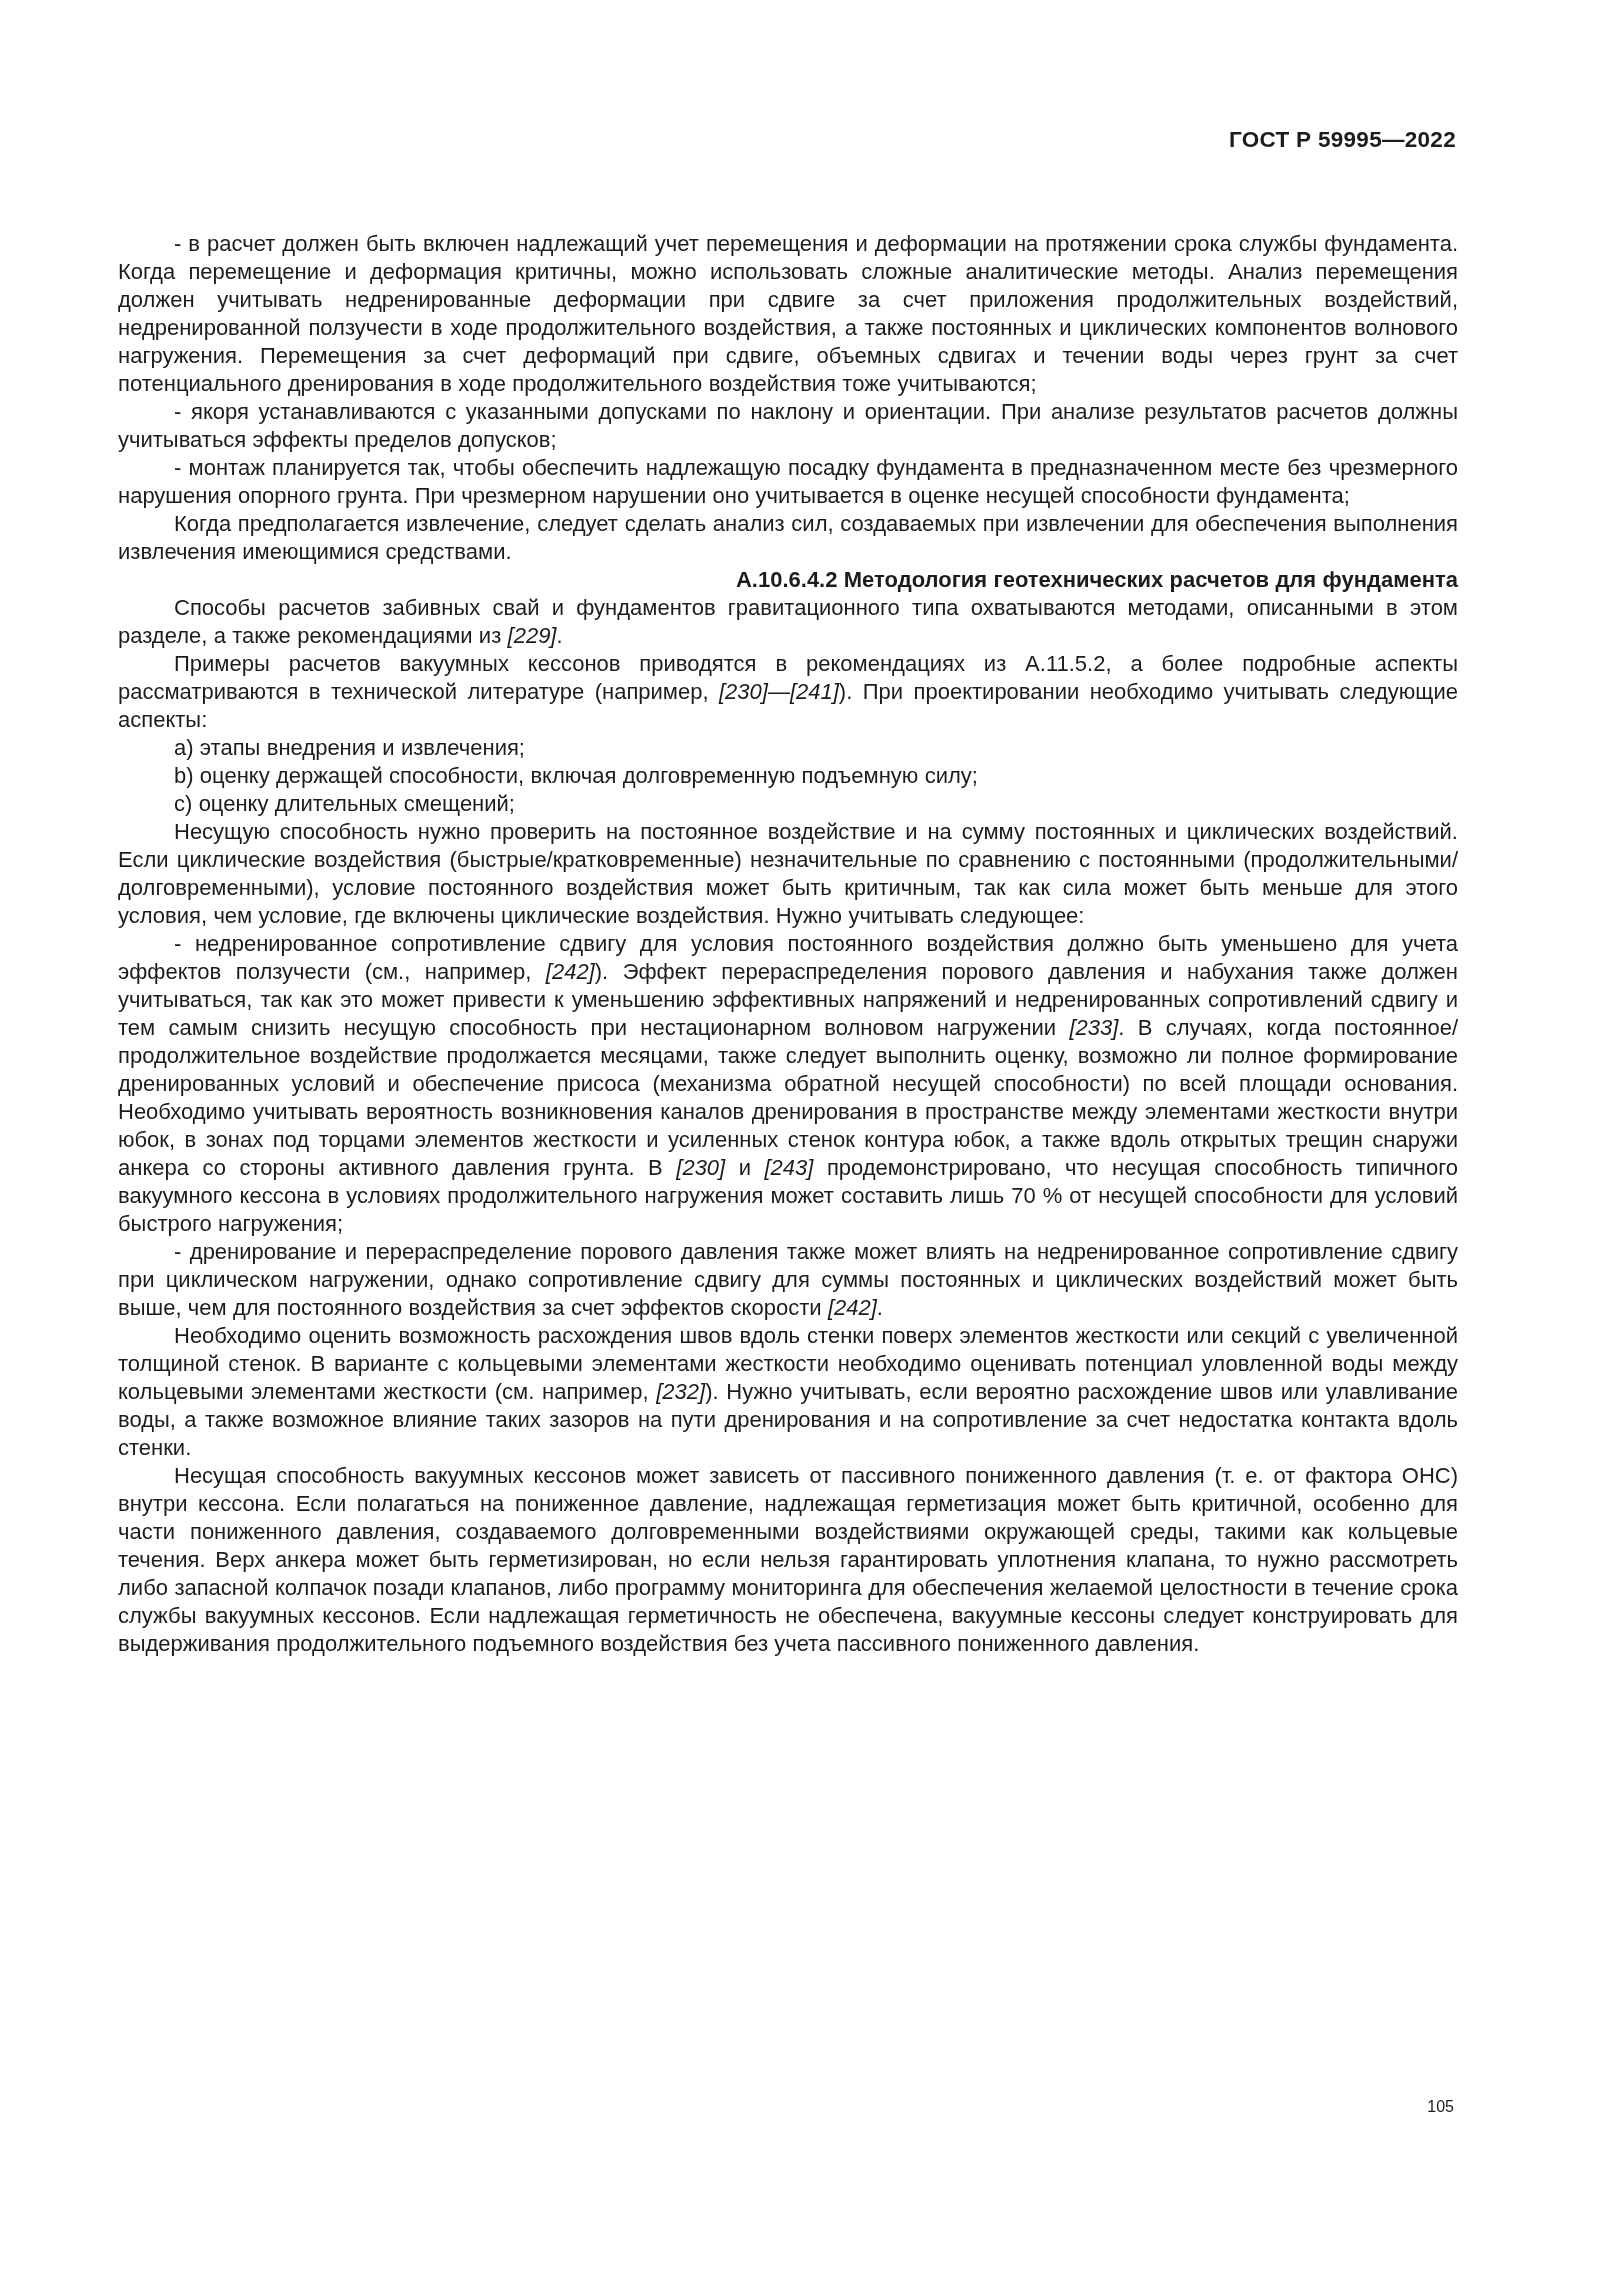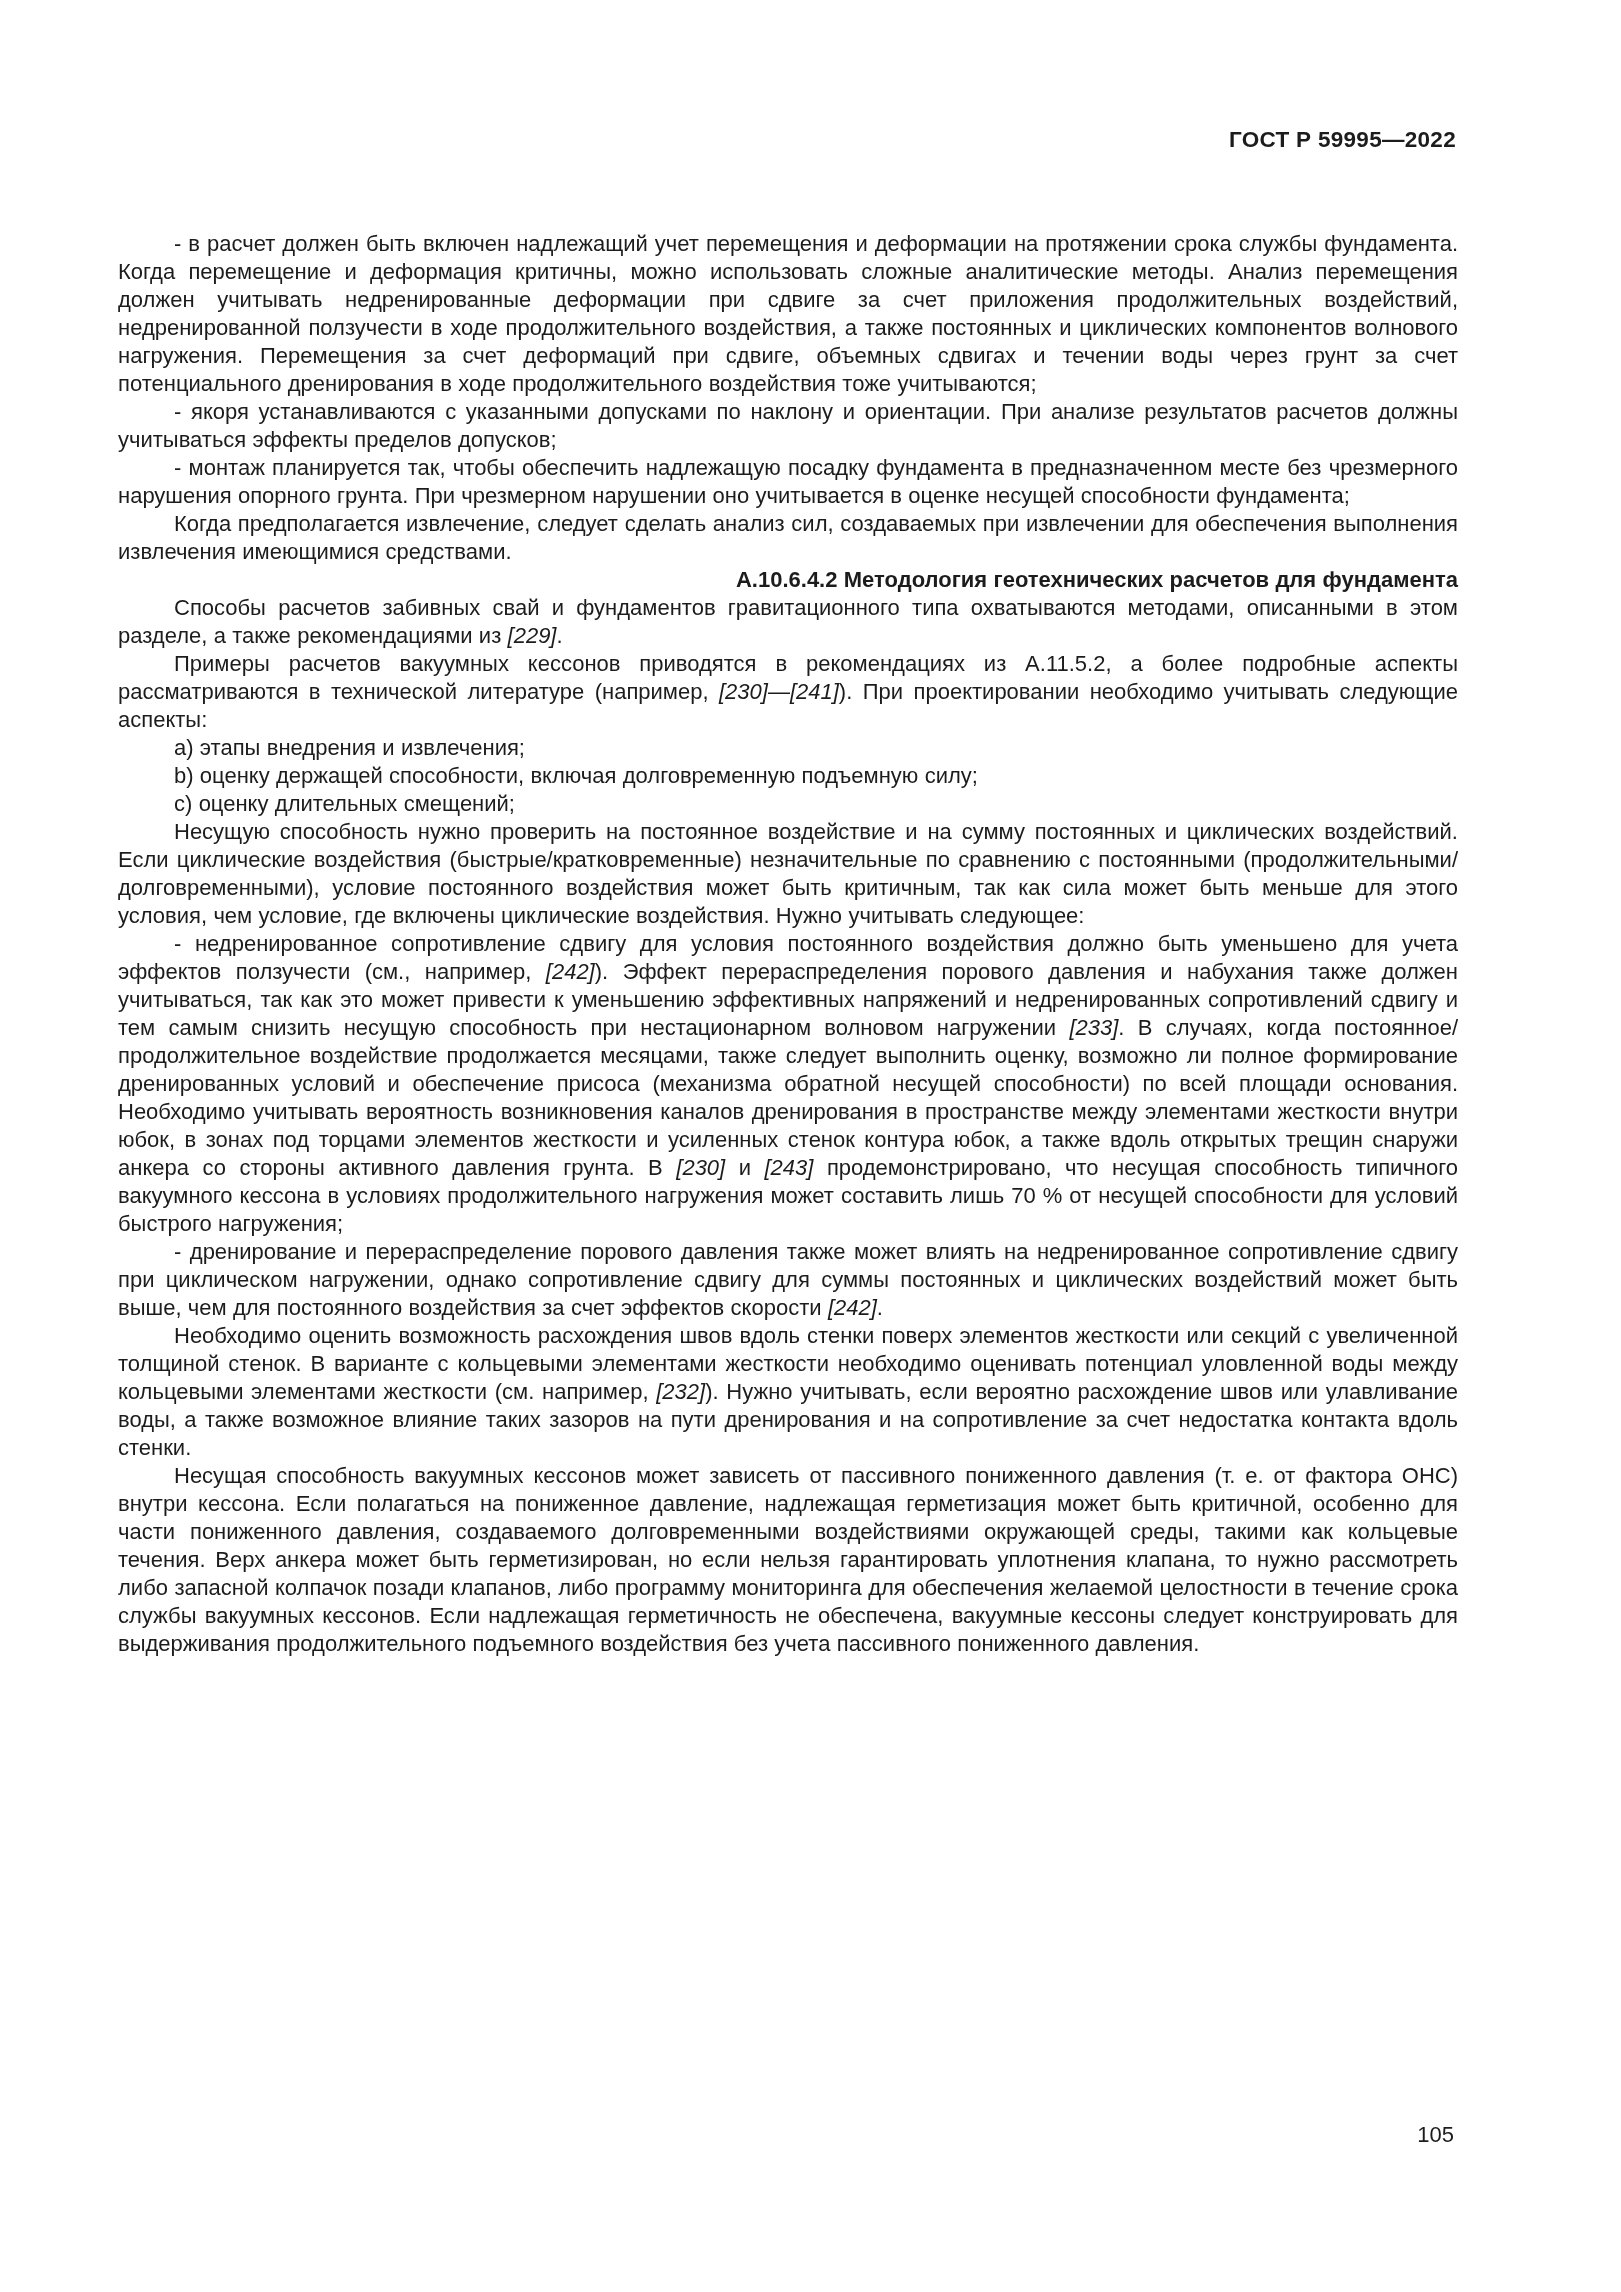--- a/index.html
+++ b/index.html
@@ -50,22 +50,21 @@
   }
   .content p.list {
     text-align: justify;
   }
   .content i {
   }
   .page-number {
     position: absolute;
     top: 2098px;
     right: 167px;
-    font-size: 22px;
-    margin-top: 24px;
+    font-size: 16px;
   }
 </style>
 </head>
 <body>
 
 <div class="page">
   <div class="doc-header">ГОСТ Р 59995—2022</div>
 
   <div class="content">
       <p class="body">- в расчет должен быть включен надлежащий учет перемещения и деформации на протяжении срока службы фундамента. Когда перемещение и деформация критичны, можно использовать сложные аналитические методы. Анализ перемещения должен учитывать недренированные деформации при сдвиге за счет приложения продолжительных воздействий, недренированной ползучести в ходе продолжительного воздействия, а также постоянных и циклических компонентов волнового нагружения. Перемещения за счет деформаций при сдвиге, объемных сдвигах и течении воды через грунт за счет потенциального дренирования в ходе продолжительного воздействия тоже учитываются;</p>

